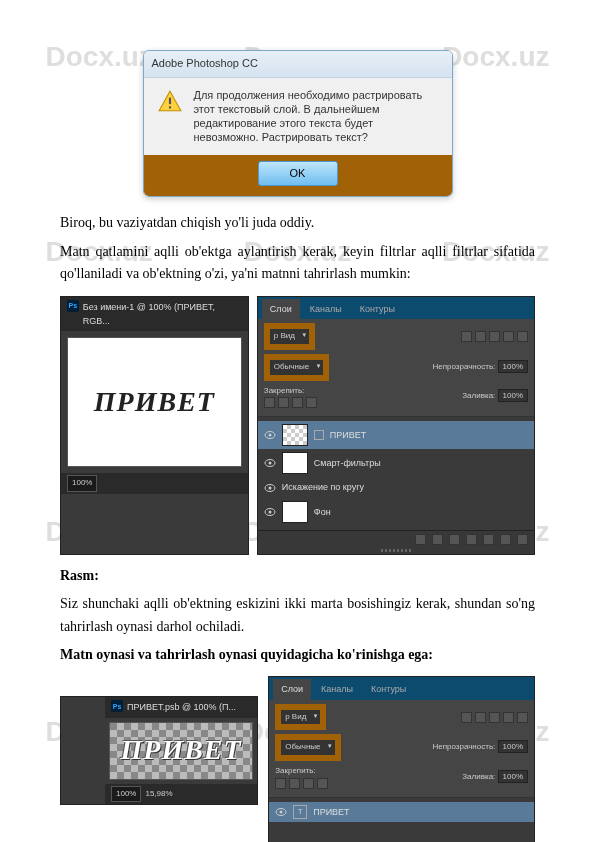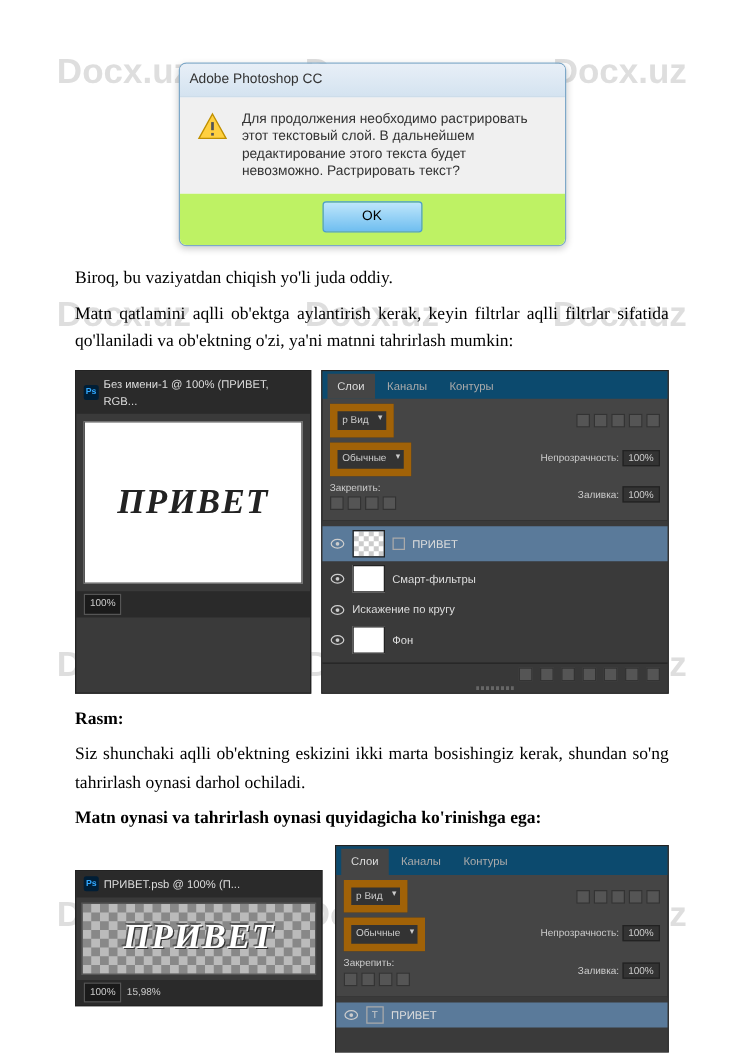--- a/index.html
+++ b/index.html
@@ -72,21 +72,21 @@
     }
     .warn-icon svg {
       width: 26px;
       height: 26px;
     }
     .dialog-text {
       color: #333;
       line-height: 1.3;
     }
     .dialog-buttons {
-      background: #bef264;
+      background: #a16207;
       display: flex;
       justify-content: center;
       gap: 12px;
       padding: 6px 0 10px 0;
     }
     .dlg-btn {
       width: 80px;
       padding: 3px 0;
       border: 1px solid #8a8a8a;
       border-radius: 3px;
@@ -118,21 +118,21 @@
       color: #ccc;
     }
     .doc-window {
       width: 190px;
     }
     .doc-titlebar {
       background: #2a2a2a;
       color: #ddd;
       padding: 3px 6px;
       display: flex;
-      align-items: center;
+      align-items: flex-start;
       gap: 4px;
     }
     .ps-icon {
       width: 12px;
       height: 12px;
       background: #001e36;
       color: #31a8ff;
       font-size: 7px;
       font-weight: bold;
       display: flex;
@@ -298,20 +298,21 @@
     }
     .row2 {
       display: flex;
       gap: 10px;
       margin: 10px 0;
       align-items: flex-start;
     }
     .doc-window2 {
       width: 200px;
       margin-top: 20px;
+      padding-left: 44px;
     }
     .canvas2 {
       background: repeating-conic-gradient(#bbb 0% 25%, #888 0% 50%) 0 0/14px 14px;
       margin: 4px;
       height: 58px;
       display: flex;
       align-items: center;
       justify-content: center;
       border: 1px solid #555;
     }

